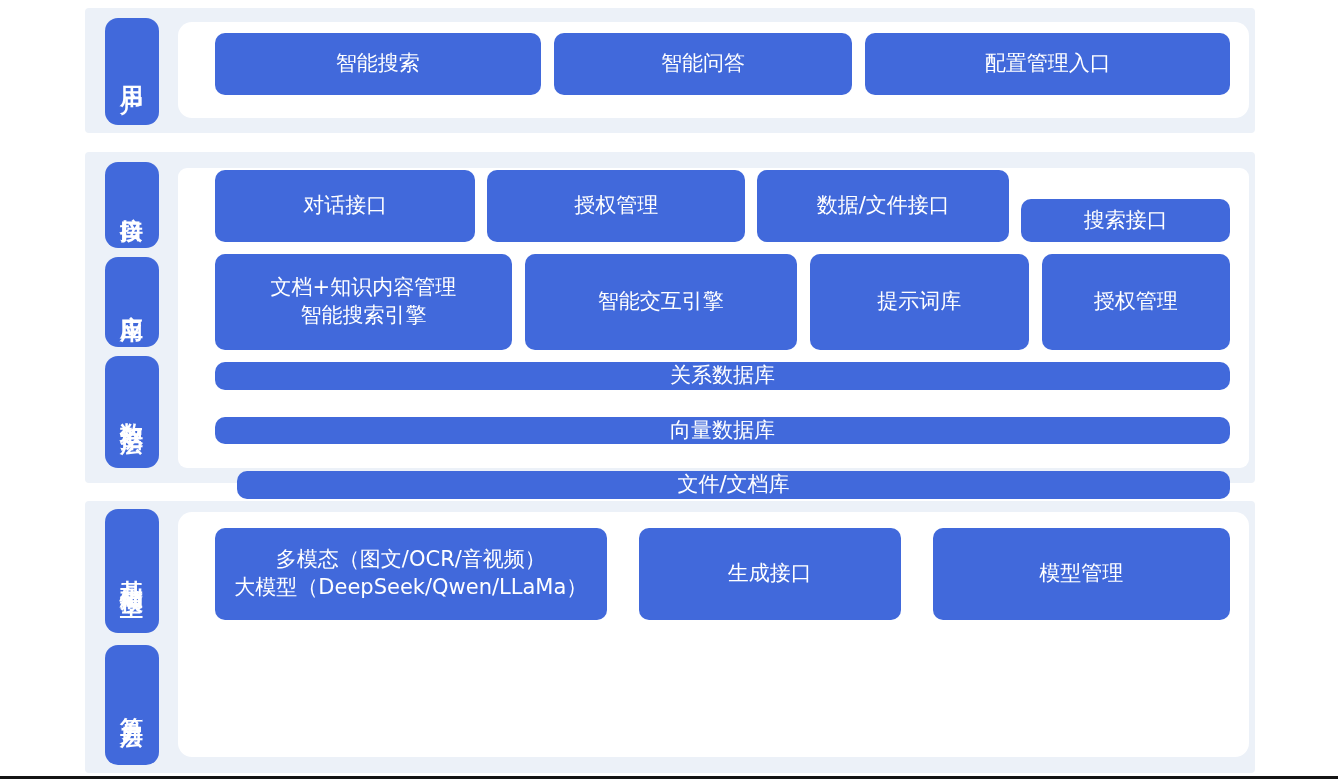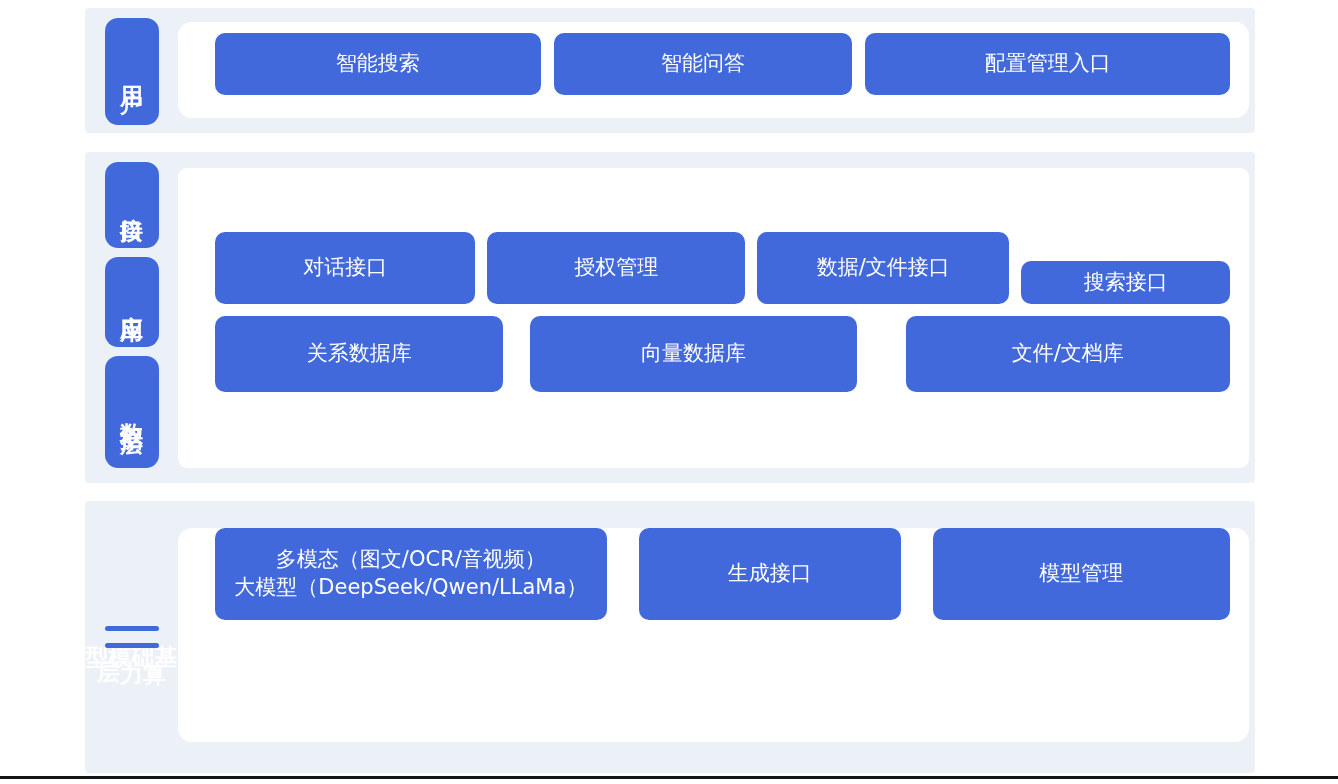--- a/index.html
+++ b/index.html
@@ -94,29 +94,36 @@
     <div class="vlabel" style="flex:91 0 0;">应用</div>
     <div class="vlabel" style="flex:112 0 0;">数据层</div>
   </div>
   <div class="card" style="margin:16px 6px 15px 0; gap:12px;border-radius:9px;">
     <div class="row" style="gap:12px; height:72px;">
       <div class="node" style="flex:208 0 0;">对话接口</div>
       <div class="node" style="flex:206 0 0;">授权管理</div>
       <div class="node" style="flex:201 0 0;">数据/文件接口</div>
       <div class="node" style="flex:164 0 0;margin-top:29px;">搜索接口</div>
     </div>
-    <div class="row" style="gap:27px; height:76px;">
+    <div class="row" style="gap:13px; height:96px;">
+      <div class="node" style="flex:303 0 0;">文档+知识内容管理
+智能搜索引擎</div>
+      <div class="node" style="flex:276 0 0;">智能交互引擎</div>
+      <div class="node" style="flex:219 0 0;">提示词库</div>
+      <div class="node" style="flex:186 0 0;">授权管理</div>
+    </div>
+    <div class="row" style="gap:27px; height:92px;flex-direction:column;">
       <div class="node" style="flex:303 0 0;">关系数据库</div>
       <div class="node" style="flex:345 0 0;">向量数据库</div>
       <div class="node" style="flex:343 0 0;margin-left:22px;">文件/文档库</div>
     </div>
   </div>
 </div>
 
-<div class="layer" style="top:501px; height:272px;align-items:center;">
+<div class="layer" style="top:501px; height:272px;">
   <div class="label-col" style="padding:8px 0; gap:12px;">
     <div class="vlabel" style="flex:125 0 0;">基础模型</div>
     <div class="vlabel" style="flex:120 0 0;">算力层</div>
   </div>
   <div class="card" style="margin:11px 6px 16px 0; gap:10px;">
     <div class="row" style="gap:32px; height:92px;">
       <div class="node" style="flex:394 0 0;">多模态（图文/OCR/音视频）
 大模型（DeepSeek/Qwen/LLaMa）</div>
       <div class="node" style="flex:258 0 0;">生成接口</div>
       <div class="node" style="flex:295 0 0;">模型管理</div>

